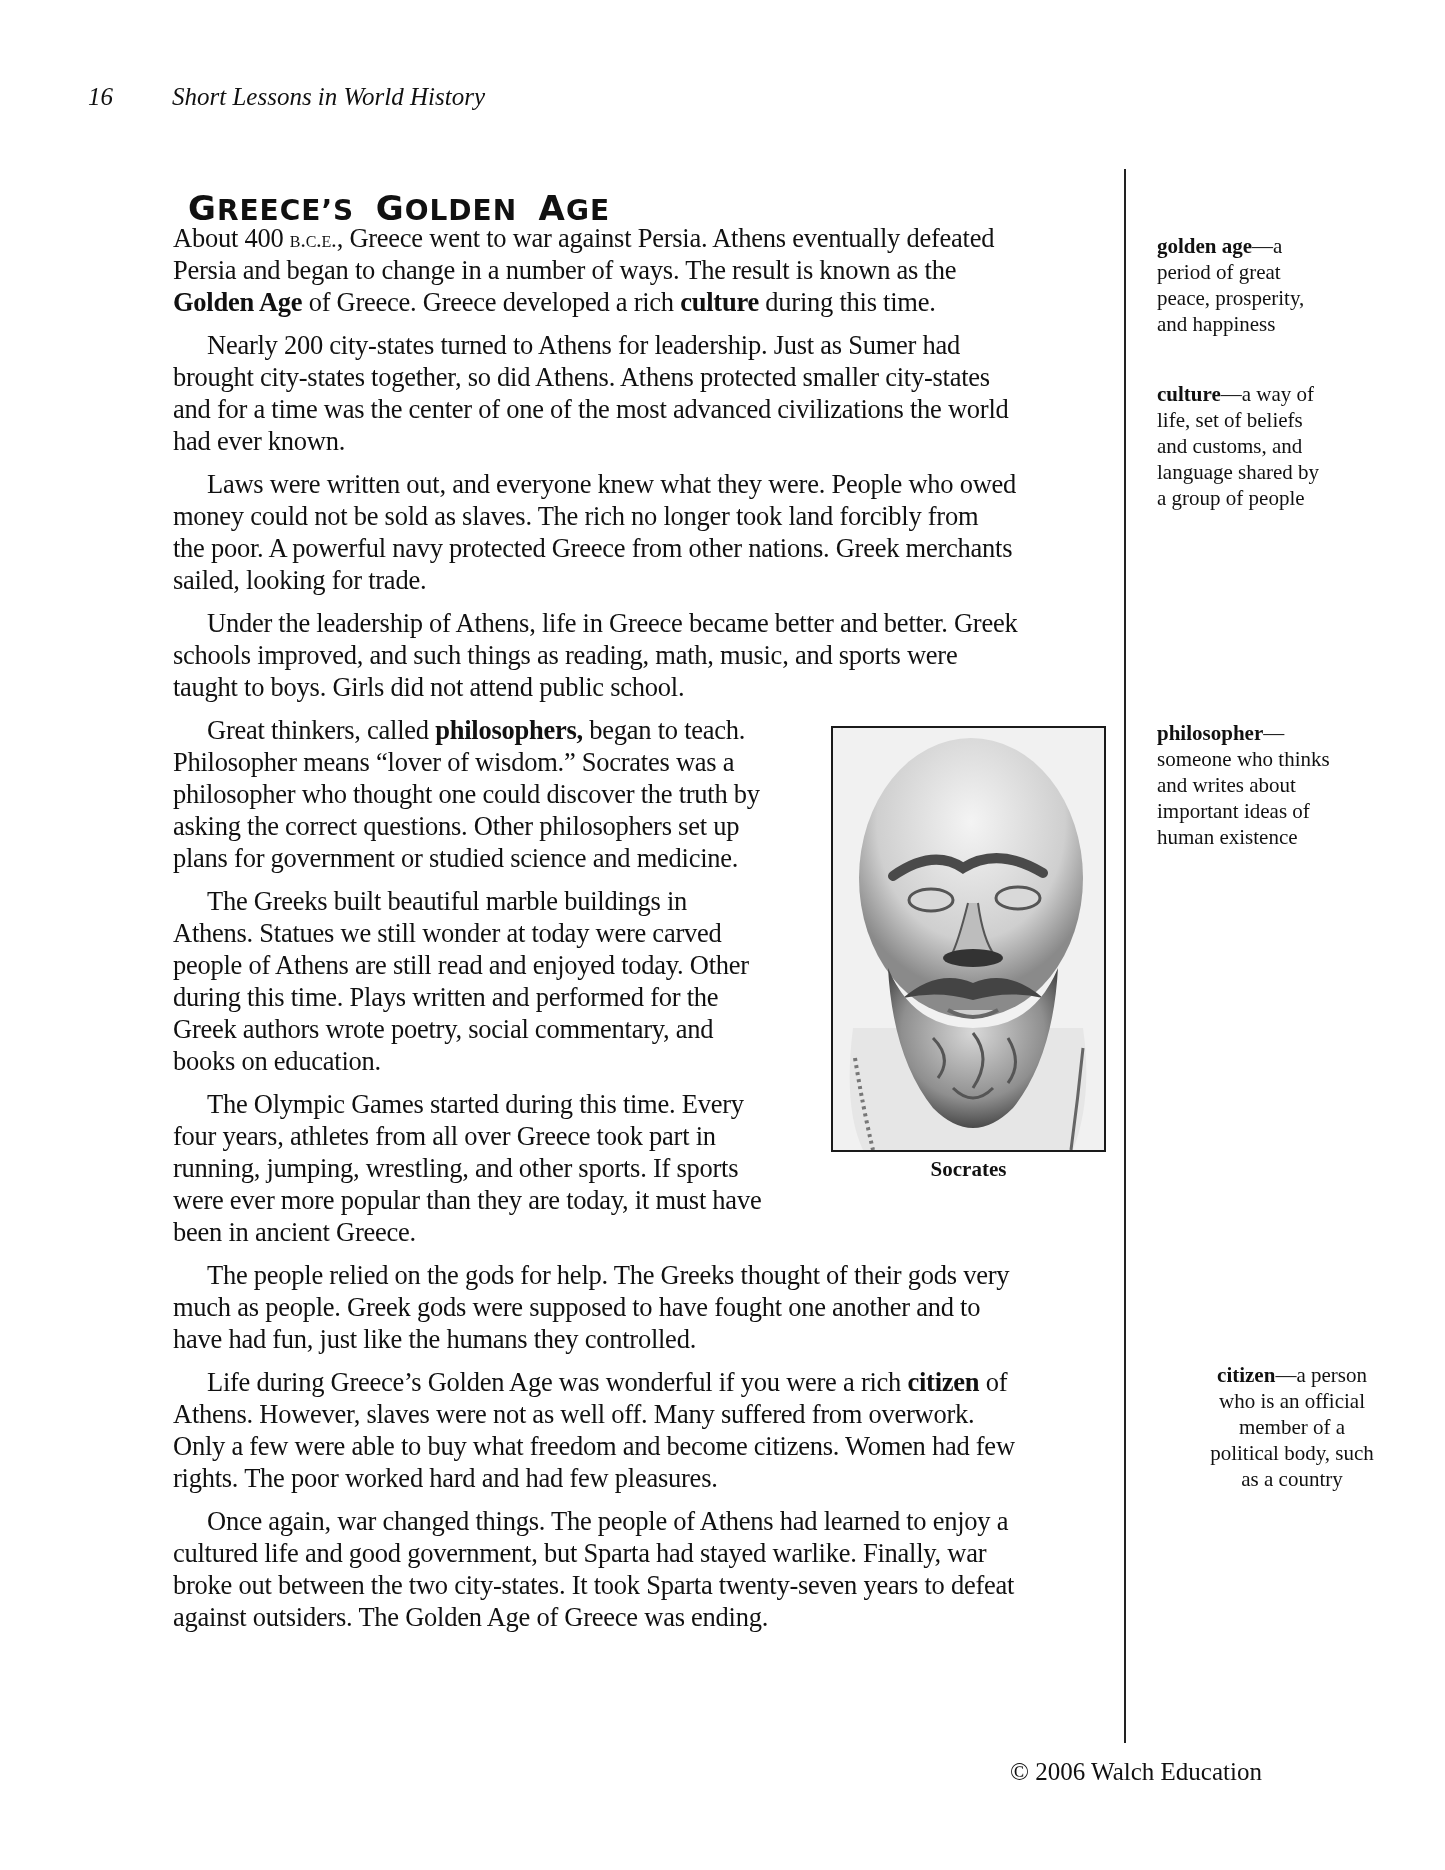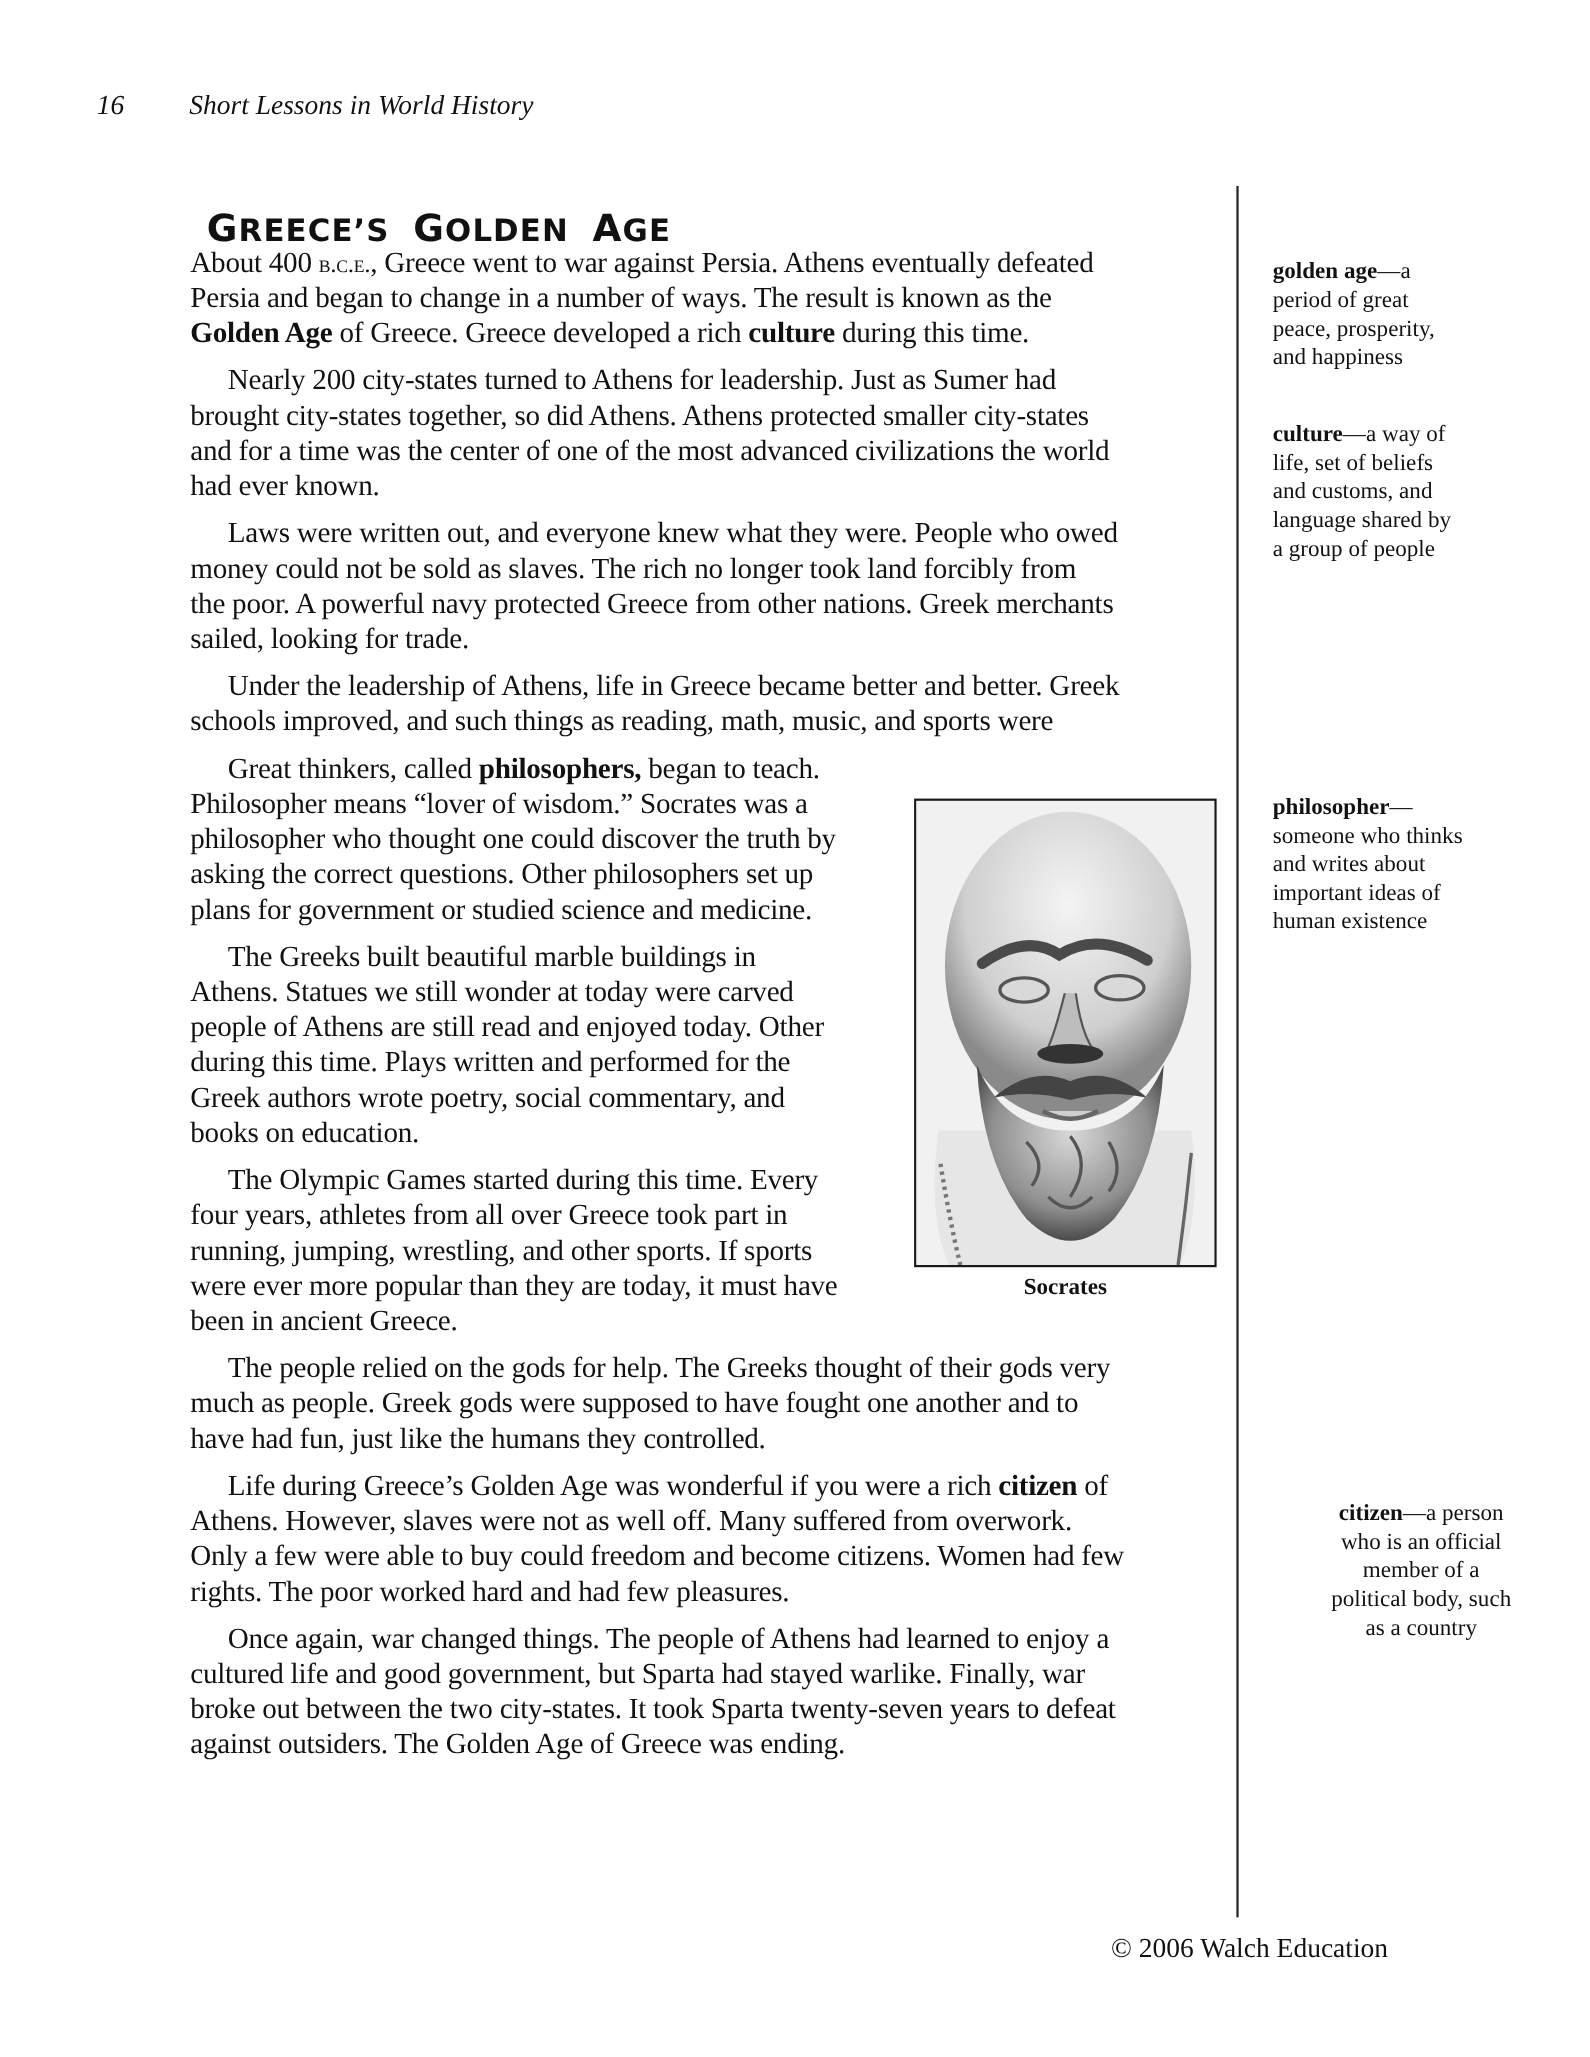--- a/index.html
+++ b/index.html
@@ -55,20 +55,21 @@
     </p>
     <p class="para">
       <span class="line indent"><span>Laws were written out, and everyone knew what they were. People who owed</span></span>
       <span class="line"><span>money could not be sold as slaves. The rich no longer took land forcibly from</span></span>
       <span class="line"><span>the poor. A powerful navy protected Greece from other nations. Greek merchants</span></span>
       <span class="line"><span>sailed, looking for trade.</span></span>
     </p>
     <p class="para">
       <span class="line indent"><span>Under the leadership of Athens, life in Greece became better and better. Greek</span></span>
       <span class="line"><span>schools improved, and such things as reading, math, music, and sports were</span></span>
+      <span class="line"><span>taught to boys. Girls did not attend public school.</span></span>
     </p>
     <p class="para">
       <span class="line indent"><span>Great thinkers, called </span><b>philosophers,</b><span> began to teach.</span></span>
       <span class="line"><span>Philosopher means “lover of wisdom.” Socrates was a</span></span>
       <span class="line"><span>philosopher who thought one could discover the truth by</span></span>
       <span class="line"><span>asking the correct questions. Other philosophers set up</span></span>
       <span class="line"><span>plans for government or studied science and medicine.</span></span>
     </p>
     <p class="para">
       <span class="line indent"><span>The Greeks built beautiful marble buildings in</span></span>
@@ -86,21 +87,21 @@
       <span class="line"><span>been in ancient Greece.</span></span>
     </p>
     <p class="para">
       <span class="line indent"><span>The people relied on the gods for help. The Greeks thought of their gods very</span></span>
       <span class="line"><span>much as people. Greek gods were supposed to have fought one another and to</span></span>
       <span class="line"><span>have had fun, just like the humans they controlled.</span></span>
     </p>
     <p class="para">
       <span class="line indent"><span>Life during Greece’s Golden Age was wonderful if you were a rich </span><b>citizen</b><span> of</span></span>
       <span class="line"><span>Athens. However, slaves were not as well off. Many suffered from overwork.</span></span>
-      <span class="line"><span>Only a few were able to buy could freedom and become citizens. Women had few</span></span>
+      <span class="line"><span>Only a few were able to buy what freedom and become citizens. Women had few</span></span>
       <span class="line"><span>rights. The poor worked hard and had few pleasures.</span></span>
     </p>
     <p class="para">
       <span class="line indent"><span>Once again, war changed things. The people of Athens had learned to enjoy a</span></span>
       <span class="line"><span>cultured life and good government, but Sparta had stayed warlike. Finally, war</span></span>
       <span class="line"><span>broke out between the two city-states. It took Sparta twenty-seven years to defeat</span></span>
       <span class="line"><span>against outsiders. The Golden Age of Greece was ending.</span></span>
     </p>
   </div>
 

